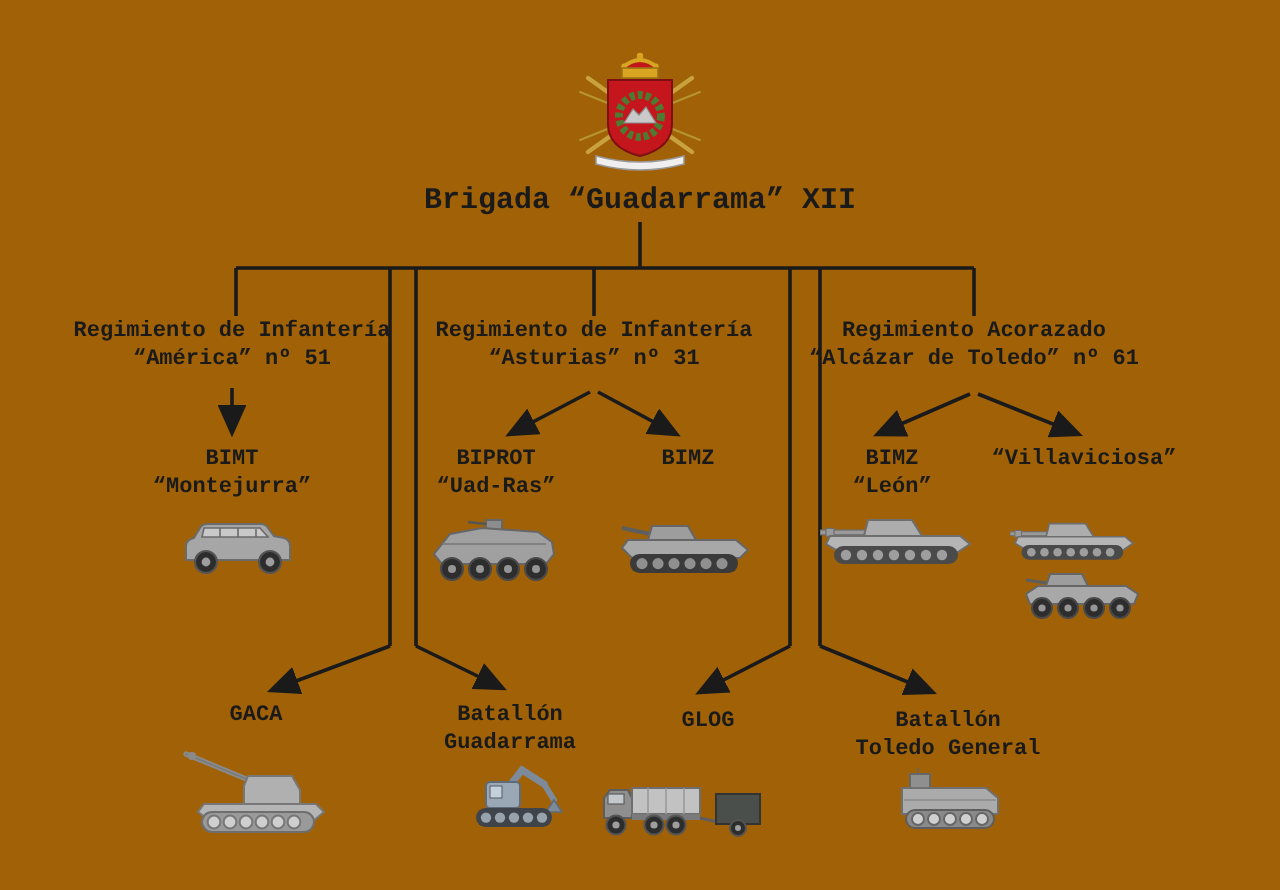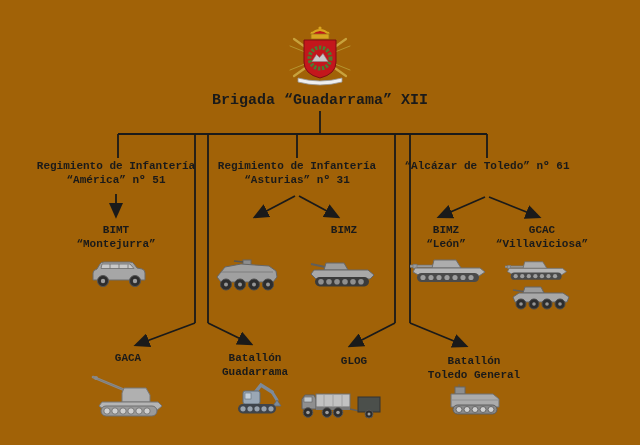--- a/index.html
+++ b/index.html
@@ -96,36 +96,40 @@
 
   <div class="node" id="n-rinf66">
     <div class="l1">Regimiento de Infantería</div>
     <div class="l2">“América” nº 51</div>
   </div>
   <div class="node" id="n-rinf31">
     <div class="l1">Regimiento de Infantería</div>
     <div class="l2">“Asturias” nº 31</div>
   </div>
   <div class="node" id="n-rac61">
+    <div class="l1">Regimiento Acorazado</div>
     <div class="l2">“Alcázar de Toledo” nº 61</div>
   </div>
 
   <div class="node" id="n-bimt">
     <div class="l1">BIMT</div>
     <div class="l2">“Montejurra”</div>
   </div>
+  <div class="node" id="n-biprot">
+    <div class="l1">BIPROT</div>
+    <div class="l2">“Uad-Ras”</div>
+  </div>
   <div class="node" id="n-bimz">
     <div class="l1">BIMZ</div>
   </div>
   <div class="node" id="n-bicc">
     <div class="l1">BIMZ</div>
     <div class="l2">“León”</div>
   </div>
   <div class="node" id="n-gcac">
-    <div class="l1">GCAC</div>
     <div class="l2">“Villaviciosa”</div>
   </div>
 
   <div class="node" id="n-gaca">
     <div class="l1">GACA</div>
   </div>
   <div class="node" id="n-zap">
     <div class="l1">Batallón</div>
     <div class="l2">Guadarrama</div>
   </div>

